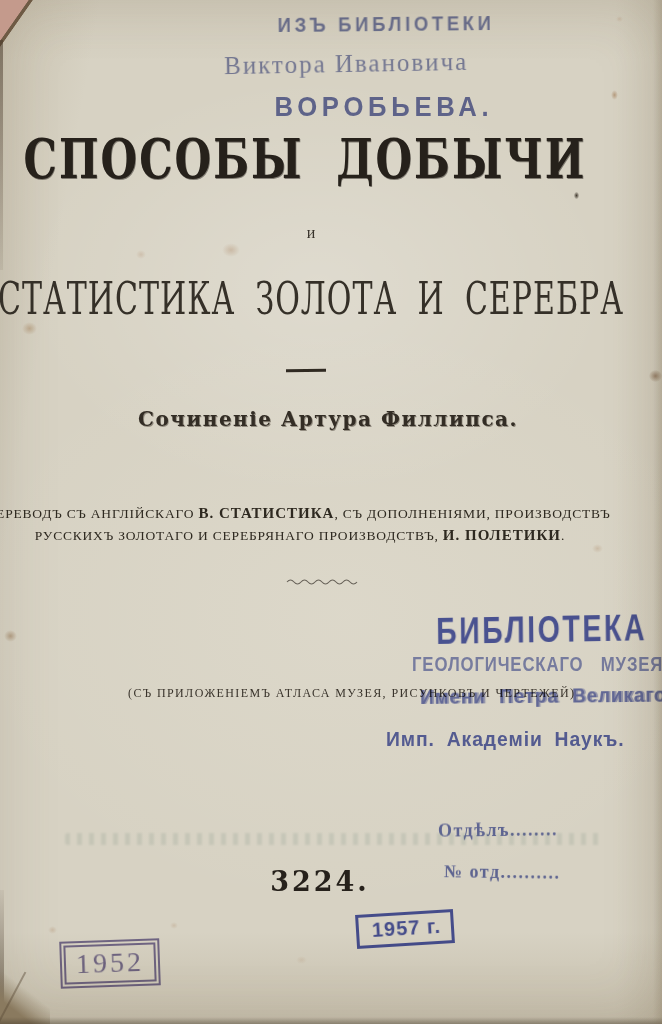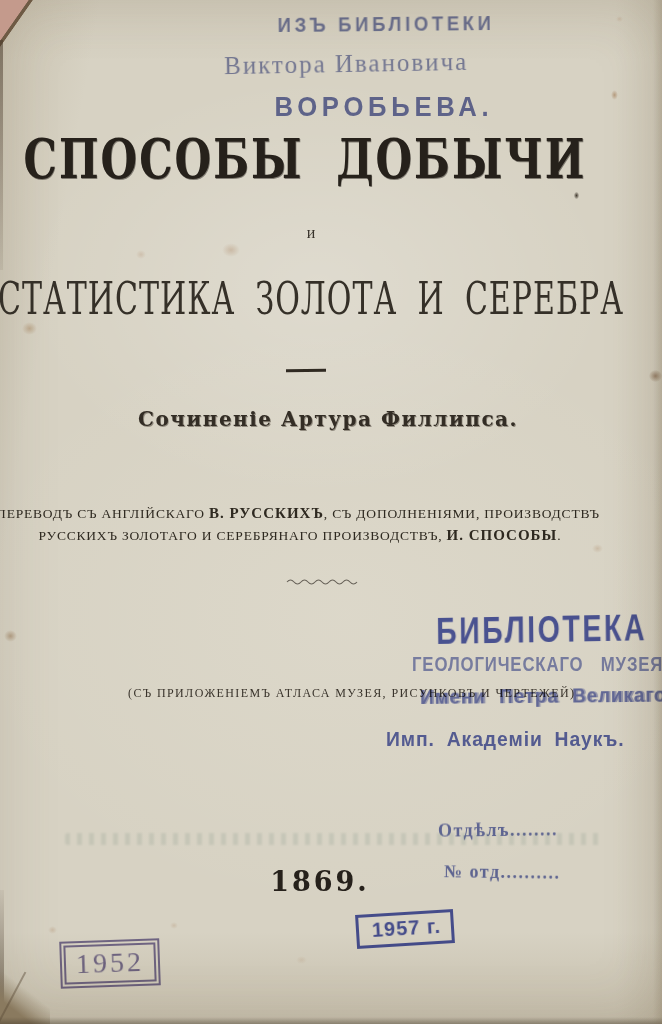--- a/index.html
+++ b/index.html
@@ -118,24 +118,24 @@
 
   <div class="abs print title-conj ctr" style="left:311px;top:224px;transform:translateX(-50%);">и</div>
 
   <div class="abs print title-sub ctr" style="left:311px;top:277px;transform:translateX(-50%) scale(.97,1.42);">СТАТИСТИКА ЗОЛОТА И СЕРЕБРА</div>
 
   <div class="rule" style="left:286px;top:369px;width:40px;height:3px;transform:rotate(-1deg);"></div>
 
   <div class="abs print byline ctr" style="left:328px;top:407px;transform:translateX(-50%);">Сочиненіе Артура Филлипса.</div>
 
   <div class="abs print trans ctr" style="left:298px;top:505px;transform:translateX(-50%);">
-    <span>ПЕРЕВОДЪ СЪ АНГЛІЙСКАГО </span><b>В. РУССКИХЪ</b><span>, СЪ ДОПОЛНЕНІЯМИ, ПРОИЗВОДСТВЪ</span>
+    <span>ПЕРЕВОДЪ СЪ АНГЛІЙСКАГО </span><b>В. СТАТИСТИКА</b><span>, СЪ ДОПОЛНЕНІЯМИ, ПРОИЗВОДСТВЪ</span>
   </div>
   <div class="abs print trans ctr" style="left:300px;top:527px;transform:translateX(-50%);">
-    <span>РУССКИХЪ ЗОЛОТАГО И СЕРЕБРЯНАГО ПРОИЗВОДСТВЪ, </span><b>И. СПОСОБЫ</b><span>.</span>
+    <span>РУССКИХЪ ЗОЛОТАГО И СЕРЕБРЯНАГО ПРОИЗВОДСТВЪ, </span><b>И. ПОЛЕТИКИ</b><span>.</span>
   </div>
 
   <svg class="abs" style="left:285px;top:577px;" width="78" height="9" viewBox="0 0 78 9">
     <path d="M2 5 q3.5 -4 7 0 t7 0 t7 0 t7 0 t7 0 t7 0 t7 0 t7 0 t7 0 t7 0" fill="none" stroke="#4a443c" stroke-width="1.1" opacity=".8"></path>
   </svg>
 
 
   <div class="abs print atlas" style="left:128px;top:686px;">(СЪ ПРИЛОЖЕНІЕМЪ АТЛАСА МУЗЕЯ, РИСУНКОВЪ И ЧЕРТЕЖЕЙ)</div>
 
   <div class="abs stamp prov1 ctr" style="left:386px;top:13px;transform:translateX(-50%) scale(.92,1) rotate(-.5deg);">ИЗЪ БИБЛІОТЕКИ</div>
@@ -144,21 +144,21 @@
 
   <div class="abs stamp lib1" style="left:436px;top:611px;transform-origin:0 0;transform:scale(.84,1.08) rotate(-.8deg);">БИБЛІОТЕКА</div>
   <div class="abs stamp lib2" style="left:412px;top:652px;transform-origin:0 0;transform:scale(.84,1.05);">ГЕОЛОГИЧЕСКАГО МУЗЕЯ</div>
   <div class="abs stamp lib3" style="left:420px;top:685px;transform-origin:0 0;transform:scale(.9,1) rotate(-.5deg);">Имени Петра Великаго</div>
   <div class="abs stamp lib4" style="left:386px;top:727px;transform-origin:0 0;transform:scale(.92,1);">Имп. Академіи Наукъ.</div>
   <div class="abs stamp libline" style="left:438px;top:820px;transform:rotate(-.6deg);">Отдѣлъ........</div>
   <div class="abs stamp libline" style="left:444px;top:862px;transform:rotate(.8deg);">№ отд..........</div>
 
   <div class="ghost" style="left:65px;top:833px;width:540px;"></div>
 
-  <div class="abs print year ctr" style="left:320px;top:866px;transform:translateX(-50%);">1869.</div>
+  <div class="abs print year ctr" style="left:320px;top:866px;transform:translateX(-50%);">3224.</div>
 
   <div class="abs stamp stamp1957" style="left:356px;top:912px;transform:rotate(-3.5deg);">1957 г.</div>
 
   <div class="abs stamp1952-outer" style="left:60px;top:940px;transform:rotate(-2deg);">
     <div class="stamp1952-inner">1952</div>
   </div>
 
 </div>
 
 </body></html>

